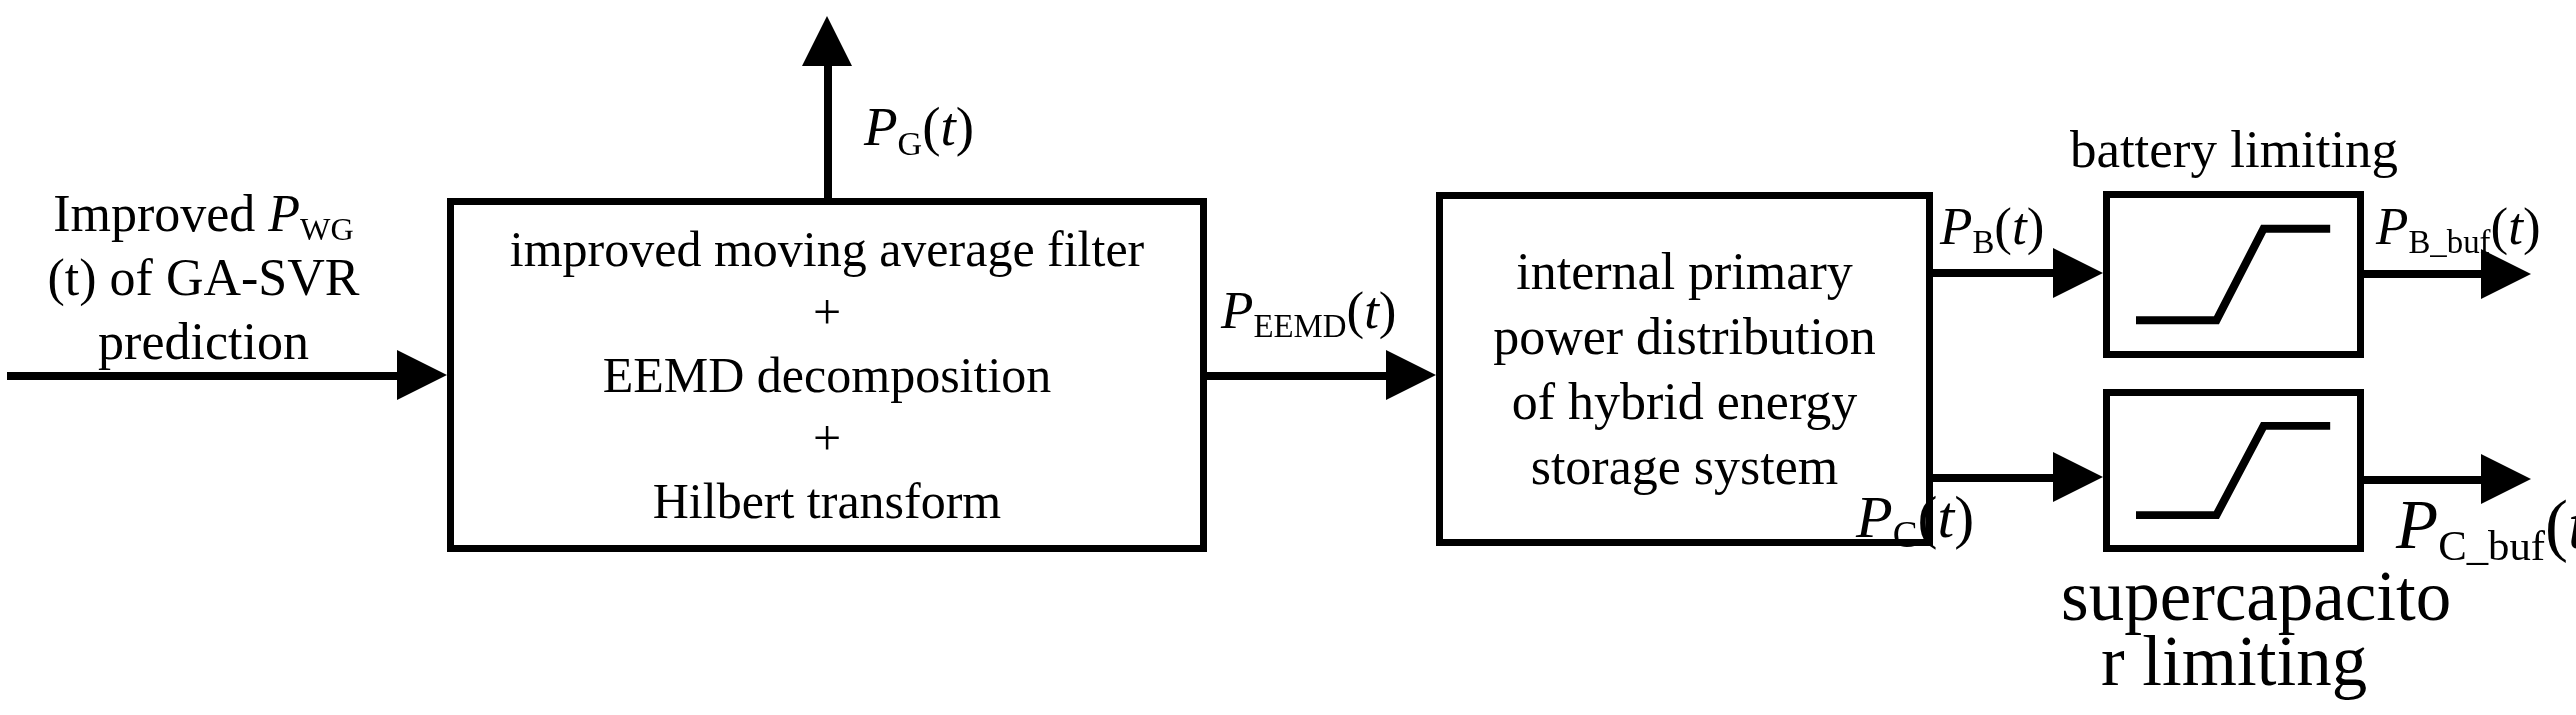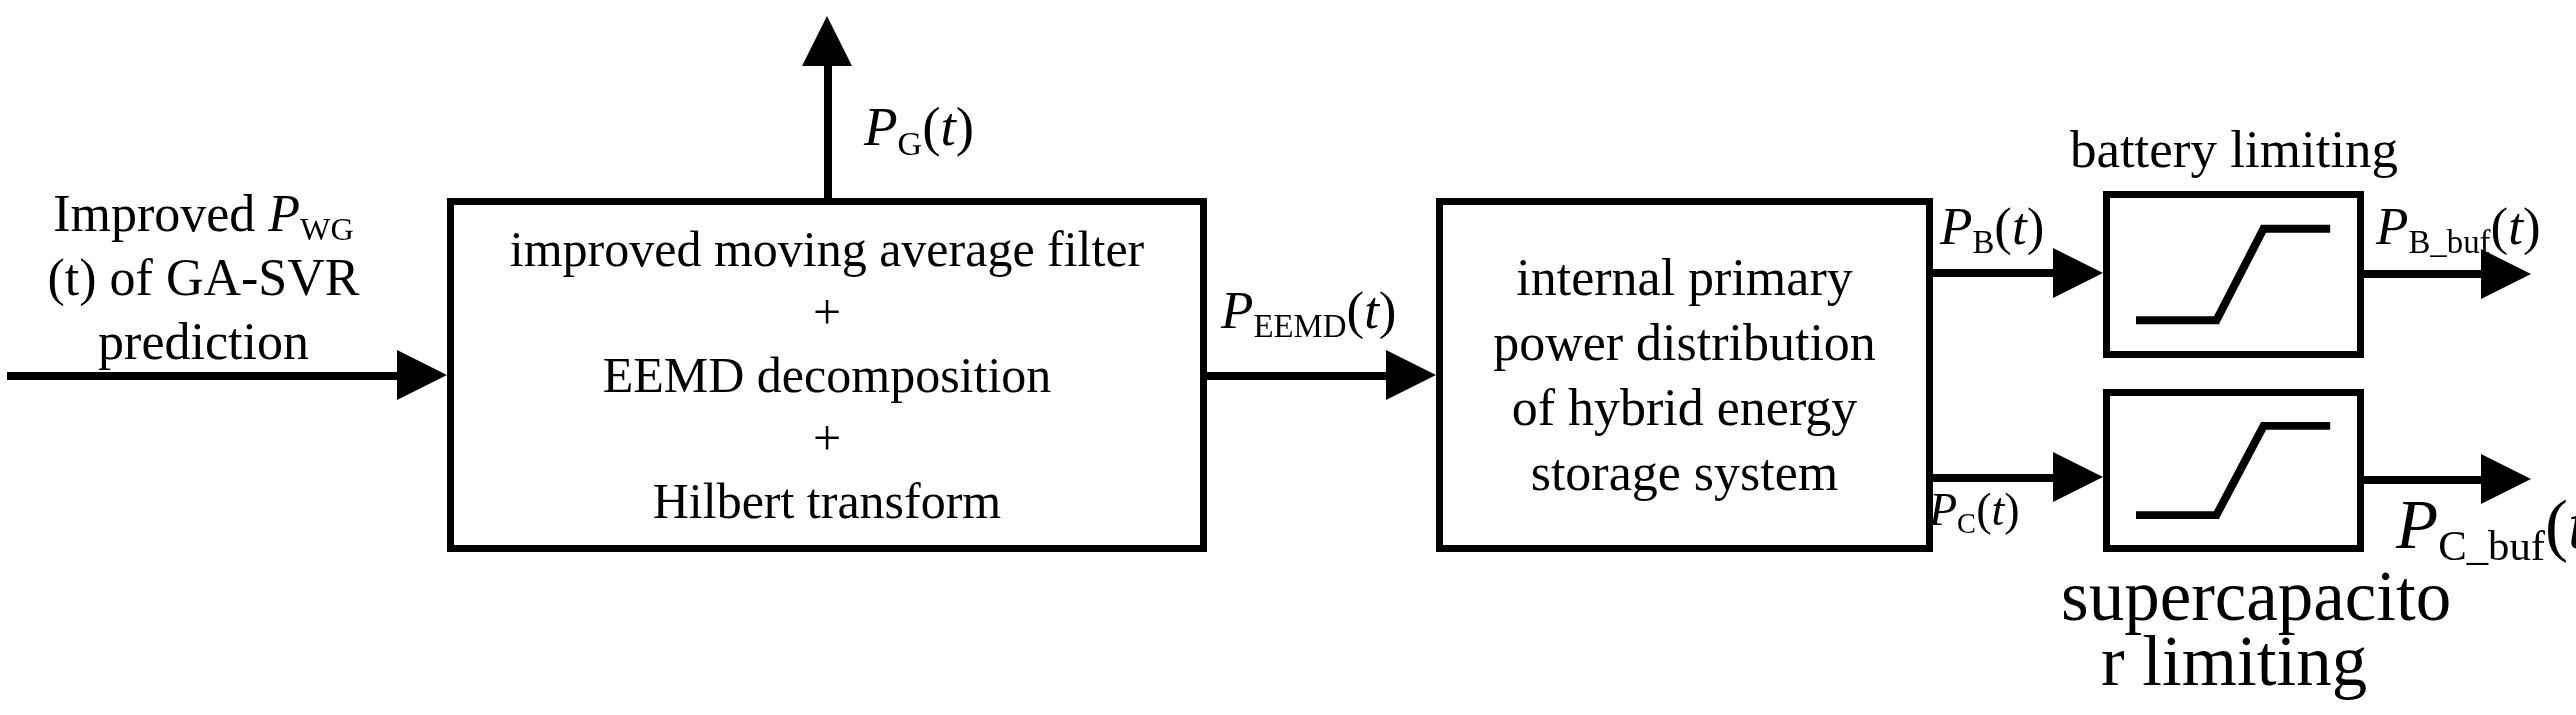--- a/index.html
+++ b/index.html
@@ -21,27 +21,27 @@
     border-bottom:50px solid #000;}
   .box{position:absolute;border:7.7px solid #000;box-sizing:border-box;background:#fff;
     display:flex;flex-direction:column;align-items:center;justify-content:center;
     text-align:center;}
   .label{position:absolute;white-space:nowrap;}
   .mvar i{font-style:italic;}
   .mvar sub{font-size:0.62em;vertical-align:-0.28em;line-height:0;}
   .textblock{position:absolute;text-align:center;}
   #source-text{left:0;top:182px;width:387px;font-size:52px;line-height:64px;margin-left:10px;}
   #filter-box{left:447px;top:198px;width:760px;height:354px;font-size:50px;line-height:63px;}
-  #distribution-box{left:1436px;top:198px;width:497px;height:354px;font-size:52px;line-height:65px;}
+  #distribution-box{left:1436px;top:192px;width:497px;height:354px;font-size:52px;line-height:65px;}
   #battery-box{left:2103px;top:191px;width:261px;height:167px;}
   #supercap-box{left:2103px;top:389px;width:261px;height:163px;}
   #pg-label{left:864px;top:95px;font-size:55px;}
   #hess-label{left:1221px;top:280px;font-size:53px;}
   #pb-label{left:1940px;top:196px;font-size:53px;}
-  #pc-label{left:1929px;top:483px;font-size:46px;}
+  #pc-label{left:1856px;top:483px;font-size:60px;}
   #pb-buf-label{left:2376px;top:196px;font-size:53px;}
   #pc-buf-label{left:2378px;top:486px;font-size:69px;margin-left:18px;}
   #battery-title{left:2061px;top:119px;width:346px;font-size:53px;}
   #supercap-title{left:2061px;top:564px;width:346px;font-size:71px;line-height:65px;}
   .satsvg{position:absolute;left:0;top:0;width:100%;height:100%;}
 </style>
 </head>
 <body>
 
 <div id="canvas">

